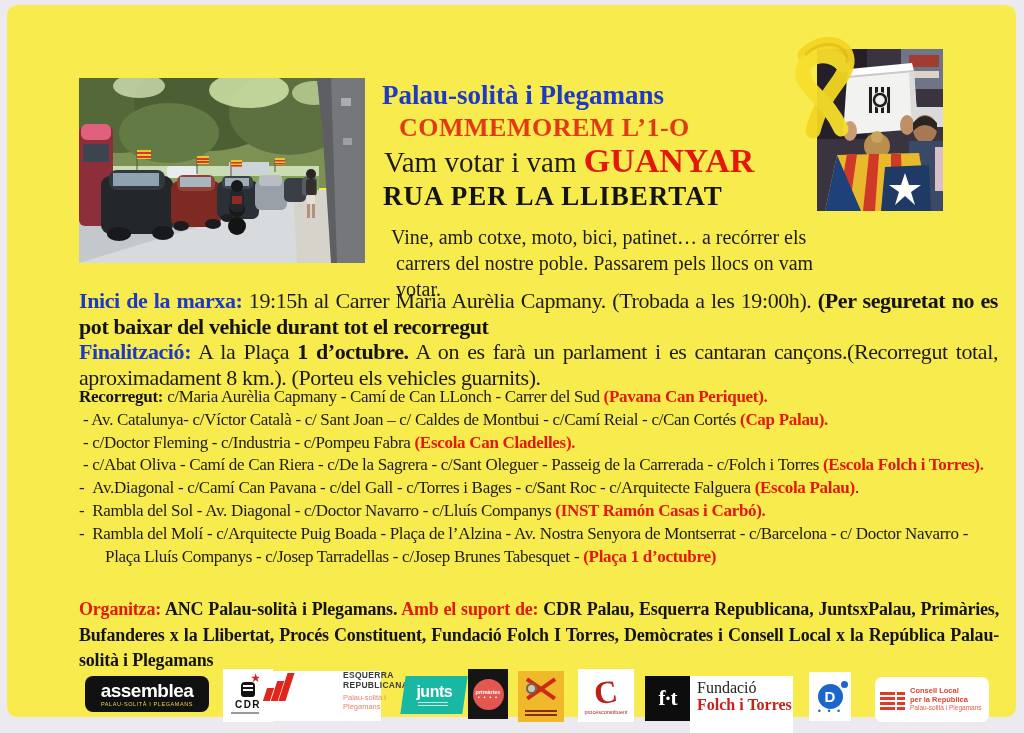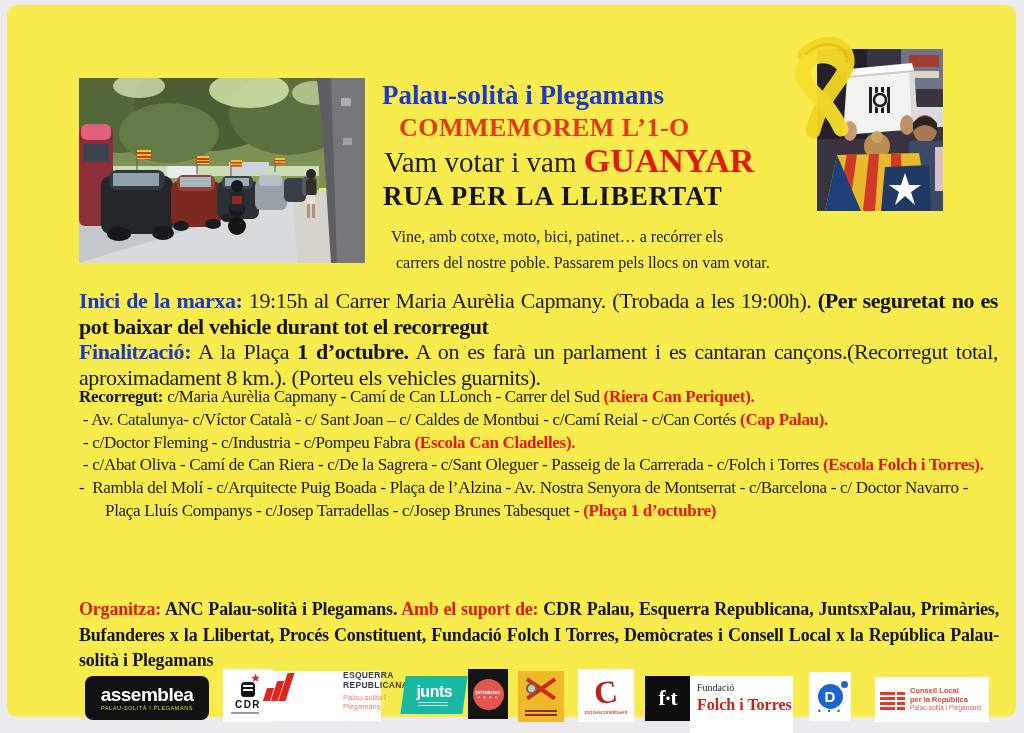--- a/index.html
+++ b/index.html
@@ -17,38 +17,38 @@
   .photo-left{position:absolute;left:72px;top:73px;width:286px;height:185px;overflow:hidden;}
   .photo-right{position:absolute;left:810px;top:44px;width:126px;height:162px;overflow:hidden;}
   .ribbon{position:absolute;left:776px;top:30px;width:92px;height:106px;z-index:5;}
   
   .header{position:absolute;left:375px;top:74px;width:440px;}
   .t-town{color:#1E39C4;font-weight:bold;font-size:27px;line-height:33px;}
   .t-commem{color:#E23A14;font-weight:bold;font-size:26px;line-height:31px;padding-left:17px;letter-spacing:.5px;}
   .t-vote{font-size:29px;line-height:35px;color:#1c1c1c;padding-left:2px;}
   .t-vote .seg-rb{font-size:34px;}
   .t-rua{color:#141414;font-weight:bold;font-size:27px;line-height:33px;letter-spacing:1px;padding-left:1px;}
-  .t-intro{font-size:16px;line-height:26px;color:#1c1c1c;padding-left:9px;margin-top:11px;}
+  .t-intro{font-size:20px;line-height:26px;color:#1c1c1c;padding-left:9px;margin-top:11px;}
   .t-intro div:nth-child(2){padding-left:5px;}
   
   .details{position:absolute;left:72px;top:283px;width:919px;
     font-size:22px;line-height:25.5px;letter-spacing:-0.4px;color:#1c1c1c;text-align:justify;}
   .routes{position:absolute;left:72px;top:381px;width:920px;
     font-size:17px;line-height:22.8px;letter-spacing:-0.3px;color:#1c1c1c;}
   .route-line{margin:0;}
   .route-line.hang{padding-left:26px;text-indent:-26px;}
   .organitza{position:absolute;left:72px;top:592px;width:920px;
     font-size:18px;line-height:25.5px;letter-spacing:-0.2px;text-align:justify;}
   .seg-k{color:#1c1c1c;}
   .seg-b{font-weight:bold;color:#141414;text-align:center;}
   .seg-bb{font-weight:bold;color:#1E39C4;}
   .seg-rb{font-weight:bold;color:#E2180A;}
   
   .logo{position:absolute;box-sizing:border-box;font-family:"Liberation Sans","DejaVu Sans",sans-serif;}
-  .logo-assemblea{left:78px;top:671px;width:124px;height:44px;background:#111;border-radius:8px;
+  .logo-assemblea{left:78px;top:671px;width:124px;height:36px;background:#111;border-radius:8px;
     display:flex;flex-direction:column;align-items:center;justify-content:center;}
   .assemblea-title{color:#fff;font-weight:bold;font-size:19px;letter-spacing:-.5px;line-height:18px;}
   .assemblea-sub{color:#E8D44A;font-size:5.5px;letter-spacing:.6px;margin-top:1px;}
   .logo-cdr{left:216px;top:664px;width:50px;height:53px;background:#fff;
     display:flex;flex-direction:column;align-items:center;justify-content:center;}
   .cdr-fist{width:14px;height:15px;background:#131313;border-radius:4px 4px 3px 3px;position:relative;margin-top:5px;}
   .cdr-fist::after{content:"";position:absolute;left:2px;top:3px;right:2px;height:1.5px;background:#fff;box-shadow:0 4px 0 #fff;}
   .cdr-star{position:absolute;top:-9px;right:-6px;color:#D3232A;font-size:12px;line-height:10px;}
   .cdr-title{font-weight:bold;font-size:10px;letter-spacing:1.5px;color:#111;margin-top:2px;}
   .squiggle{height:2px;background:#9a9a9a;margin-top:2px;}
@@ -78,30 +78,30 @@
   .buf-lines{position:absolute;left:7px;right:7px;bottom:6px;}
   .buf-lines .squiggle{background:#8a2a10;height:1.8px;margin-top:2px;}
   .logo-proces{left:571px;top:664px;width:56px;height:53px;background:#fff;
     display:flex;flex-direction:column;align-items:center;justify-content:center;}
   .proces-c{color:#C01E14;font-family:"Liberation Serif",serif;font-weight:bold;font-size:32px;line-height:30px;transform:rotate(-8deg);}
   .proces-sub{color:#C01E14;font-size:5.5px;margin-top:2px;}
   .logo-fundacio{left:638px;top:671px;width:148px;height:62px;display:flex;}
   .fund-glyph{width:45px;height:45px;background:#0d0d0d;color:#fff;display:flex;align-items:center;justify-content:center;
     font-family:"Liberation Serif",serif;font-weight:bold;font-size:21px;letter-spacing:-1px;}
   .fund-text{flex:1;background:#fff;padding:4px 0 0 7px;font-family:"Liberation Serif",serif;}
-  .fund-l1{font-size:10px;color:#222;line-height:16px;}
+  .fund-l1{font-size:16px;color:#222;line-height:16px;}
   .fund-l2{font-size:16px;font-weight:bold;color:#C8201A;line-height:18px;}
   .logo-democrates{left:802px;top:667px;width:42px;height:49px;background:#fff;
     display:flex;align-items:center;justify-content:center;position:absolute;}
   .dem-disc{width:25px;height:25px;border-radius:50%;background:#1B66C9;color:#fff;font-weight:bold;font-size:15px;
     display:flex;align-items:center;justify-content:center;position:relative;}
   .dem-disc::before{content:"";position:absolute;right:-5px;top:-3px;width:7px;height:7px;border-radius:50%;background:#1B66C9;}
   .dem-dots{position:absolute;bottom:7px;left:0;right:0;text-align:center;color:#1B66C9;font-size:9px;line-height:6px;letter-spacing:2px;}
   .logo-consell{left:868px;top:672px;width:114px;height:45px;background:#fff;
-    display:flex;align-items:center;padding:0 5px;box-sizing:border-box;}
+    display:flex;align-items:center;padding:0 5px;box-sizing:border-box;border-radius:7px;}
   .consell-flag{margin-right:5px;}
   .consell-flag .row{display:flex;margin-top:2px;}
   .consell-flag .row span{display:block;height:3px;background:#E03A26;}
   .consell-flag .row .b1{width:15px;margin-right:2px;}
   .consell-flag .row .b2{width:8px;}
   .consell-text .c1{font-size:7.5px;font-weight:bold;color:#E0432E;line-height:8.5px;}
   .consell-text .c3{font-size:6.5px;color:#E2604A;line-height:8px;}
 </style>
 </head>
 <body>
@@ -259,24 +259,26 @@
       <div>carrers del nostre poble. Passarem pels llocs on vam votar.</div>
     </div>
   </div>
 
   <div class="details">
     <div><span class="seg-bb">Inici de la marxa:</span><span class="seg-k"> 19:15h al Carrer Maria Aurèlia Capmany. (Trobada a les 19:00h). </span><span class="seg-b">(Per seguretat no es pot baixar del vehicle durant tot el recorregut</span></div>
     <div><span class="seg-bb">Finalització:</span><span class="seg-k"> A la Plaça </span><span class="seg-b">1 d’octubre.</span><span class="seg-k"> A on es farà un parlament i es cantaran cançons.(Recorregut total, aproximadament 8 km.). (Porteu els vehicles guarnits).</span></div>
   </div>
 
   <div class="routes">
-      <div class="route-line"><span class="seg-b">Recorregut: </span><span class="seg-k">c/Maria Aurèlia Capmany - Camí de Can LLonch - Carrer del Sud </span><span class="seg-rb">(Riera Can Periquet).</span></div>
+      <div class="route-line"><span class="seg-b">Recorregut: </span><span class="seg-k">c/Maria Aurèlia Capmany - Camí de Can LLonch - Carrer del Sud </span><span class="seg-rb">(Pavana Can Periquet).</span></div>
       <div class="route-line"><span class="seg-k">&nbsp;- Av. Catalunya- c/Víctor Català - c/ Sant Joan – c/ Caldes de Montbui - c/Camí Reial - c/Can Cortés </span><span class="seg-rb">(Cap Palau).</span></div>
       <div class="route-line"><span class="seg-k">&nbsp;- c/Doctor Fleming - c/Industria - c/Pompeu Fabra </span><span class="seg-rb">(Escola Can Cladelles).</span></div>
       <div class="route-line"><span class="seg-k">&nbsp;- c/Abat Oliva - Camí de Can Riera - c/De la Sagrera - c/Sant Oleguer - Passeig de la Carrerada - c/Folch i Torres </span><span class="seg-rb">(Escola Folch i Torres).</span></div>
+      <div class="route-line hang"><span class="seg-k">-&nbsp;&nbsp;Av.Diagonal - c/Camí Can Pavana - c/del Gall - c/Torres i Bages - c/Sant Roc - c/Arquitecte Falguera </span><span class="seg-rb">(Escola Palau)</span><span class="seg-k">.</span></div>
+      <div class="route-line hang"><span class="seg-k">-&nbsp;&nbsp;Rambla del Sol - Av. Diagonal - c/Doctor Navarro - c/Lluís Companys </span><span class="seg-rb">(INST Ramón Casas i Carbó).</span></div>
       <div class="route-line hang"><span class="seg-k">-&nbsp;&nbsp;Rambla del Molí - c/Arquitecte Puig Boada - Plaça de l’Alzina - Av. Nostra Senyora de Montserrat - c/Barcelona - c/ Doctor Navarro - Plaça Lluís Companys - c/Josep Tarradellas - c/Josep Brunes Tabesquet - </span><span class="seg-rb">(Plaça 1 d’octubre)</span></div>
     </div>
 
   <div class="organitza"><span class="seg-rb">Organitza: </span><span class="seg-b">ANC Palau-solità i Plegamans. </span><span class="seg-rb">Amb el suport de: </span><span class="seg-b">CDR Palau, Esquerra Republicana, JuntsxPalau, Primàries, Bufanderes x la Llibertat, Procés Constituent, Fundació Folch I Torres, Demòcrates i Consell Local x la República Palau-solità i Plegamans</span></div>
 
   <div class="logo logo-assemblea">
     <div class="assemblea-title">assemblea</div>
     <div class="assemblea-sub">PALAU-SOLITÀ I PLEGAMANS</div>
   </div>
 

